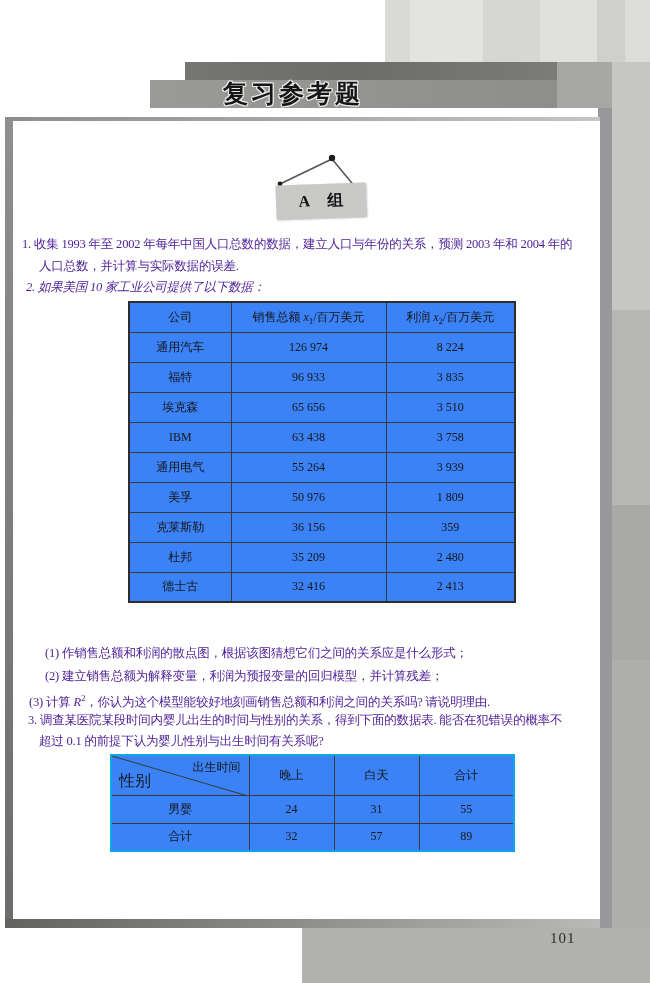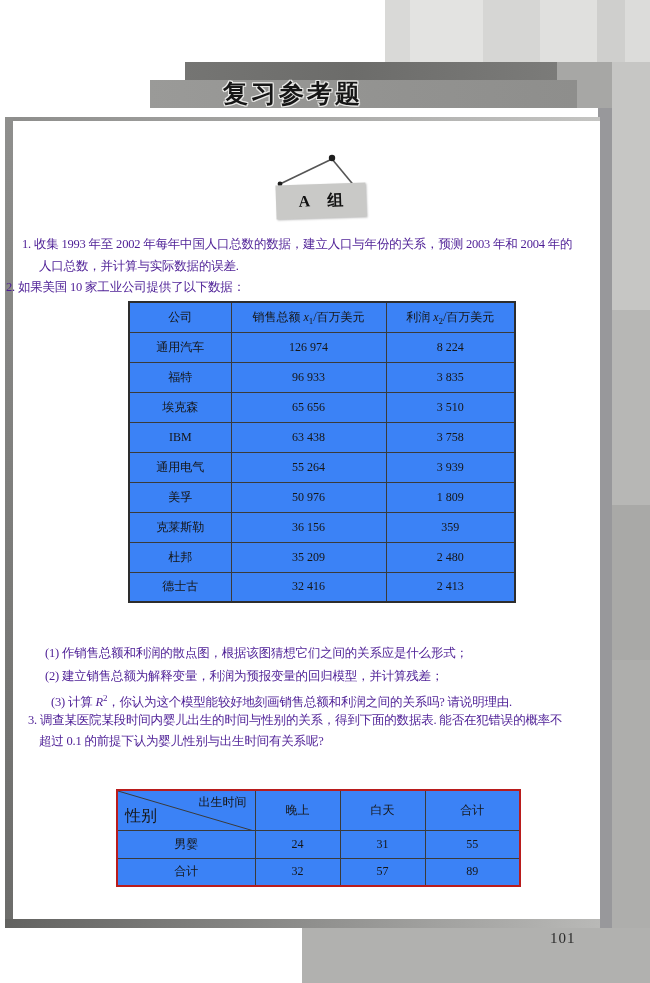--- a/index.html
+++ b/index.html
@@ -14,21 +14,21 @@
   .stripe{position:absolute;top:0;height:62px;}
   .st1{left:385px;width:25px;background:#d9d9d7;}
   .st2{left:410px;width:73px;background:#e3e3e1;}
   .st3{left:483px;width:57px;background:#d6d6d4;}
   .st4{left:540px;width:57px;background:#e0e0de;}
   .st5{left:597px;width:28px;background:#cfcfcd;}
   .st6{left:625px;width:25px;background:#dcdcda;}
   .banner-a{left:185px;top:62px;width:372px;height:20px;
     background:linear-gradient(to right,#757573 0%,#6c6c6a 45%,#7b7b79 100%);}
   .banner-b{left:150px;top:80px;width:407px;height:28px;
-    background:linear-gradient(to right,#9a9a98 0%,#929290 60%,#8e8e8c 100%);padding-left:20px;}
+    background:linear-gradient(to right,#9a9a98 0%,#929290 60%,#8e8e8c 100%);}
   .banner-c{left:557px;top:62px;width:55px;height:46px;background:#a7a7a5;}
   .banner-title{position:absolute;left:73px;top:0;height:28px;line-height:27px;
     font-size:25px;font-weight:bold;letter-spacing:3px;color:#161616;white-space:nowrap;
     text-shadow:1px 0 #e8e8e6,-1px 0 #e8e8e6,0 1px #e8e8e6,0 -1px #e8e8e6,
       1px 1px #e8e8e6,-1px -1px #e8e8e6,1px -1px #e8e8e6,-1px 1px #e8e8e6;}
   .strip-dark{left:598px;top:107px;width:14px;height:876px;background:#98989b;}
   .rcol1{left:612px;top:62px;width:38px;height:248px;background:#c6c6c4;}
   .rcol2{left:612px;top:310px;width:38px;height:195px;background:#b7b7b5;}
   .rcol3{left:612px;top:505px;width:38px;height:155px;background:#a9a9a7;}
   .rcol4{left:612px;top:660px;width:38px;height:323px;background:#aeaeac;}
@@ -53,21 +53,21 @@
   .tline{position:absolute;white-space:nowrap;font-size:12.5px;letter-spacing:-0.2px;
     line-height:16px;color:#4c1d95;}
   .tline i{font-style:italic;font-family:"Liberation Serif","DejaVu Serif",serif;}
   
   table{border-collapse:collapse;table-layout:fixed;}
   .tbl{position:absolute;background:#3b82f6;}
   .tbl td,.tbl th{border:1px solid #3a3a3a;font-size:12px;font-weight:normal;
     text-align:center;vertical-align:middle;padding:0;color:#161616;}
   #company-table{left:128px;top:301px;width:386px;border:2px solid #2d2d2d;}
   #company-table tr{height:30px;}
-  #birth-table{left:116px;top:754px;width:403px;border:2px solid #b91c1c;margin-top:35px;}
+  #birth-table{left:110px;top:754px;width:403px;border:2px solid #0ea5e9;}
   #birth-table tr.hd{height:40px;}
   #birth-table tr.dr{height:28px;}
   .corner-cell{position:relative;}
   .corner-cell svg{position:absolute;left:0;top:0;}
   .corner-top{position:absolute;right:8px;top:3px;font-size:12px;}
   .corner-left{position:absolute;left:7px;bottom:3px;font-size:16px;}
   sub,sup{font-size:9px;}
 </style>
 </head>
 <body>
@@ -104,21 +104,21 @@
   <circle cx="12" cy="34" r="2.4" fill="#1e1e1e"></circle>
   <circle cx="88" cy="38" r="2.4" fill="#1e1e1e"></circle>
 </svg>
 <div class="abs sign-plate">
   <span class="sign-label">A 组</span>
 </div>
 
 <div class="tline" style="left:22px;top:236px;">1. 收集 1993 年至 2002 年每年中国人口总数的数据，建立人口与年份的关系，预测 2003 年和 2004 年的</div>
 <div class="tline" style="left:39px;top:258px;">人口总数，并计算与实际数据的误差.</div>
 
-<div class="tline" style="left:6px;top:279px;">2. 如果美国 10 家工业公司提供了以下数据：</div>
+<div class="tline" style="left:26px;top:279px;font-style:italic;">2. 如果美国 10 家工业公司提供了以下数据：</div>
 
 <table id="company-table" class="tbl">
   <colgroup>
       <col style="width:102px">
       <col style="width:155px">
       <col style="width:129px">
     </colgroup>
   <tbody>
       <tr>
     <th>公司</th>
@@ -168,21 +168,21 @@
   <tr>
         <td>德士古</td>
         <td>32 416</td>
         <td>2 413</td>
       </tr>
 </tbody>
   </table>
 
 <div class="tline" style="left:45px;top:645px;">(1) 作销售总额和利润的散点图，根据该图猜想它们之间的关系应是什么形式；</div>
 <div class="tline" style="left:45px;top:668px;">(2) 建立销售总额为解释变量，利润为预报变量的回归模型，并计算残差；</div>
-<div class="tline" style="left:51px;top:690px;"><span>(3) 计算 </span><i>R</i><sup>2</sup><span>，你认为这个模型能较好地刻画销售总额和利润之间的关系吗? 请说明理由.</span></div>
+<div class="tline" style="left:29px;top:690px;"><span>(3) 计算 </span><i>R</i><sup>2</sup><span>，你认为这个模型能较好地刻画销售总额和利润之间的关系吗? 请说明理由.</span></div>
 
 <div class="tline" style="left:28px;top:712px;">3. 调查某医院某段时间内婴儿出生的时间与性别的关系，得到下面的数据表. 能否在犯错误的概率不</div>
 <div class="tline" style="left:39px;top:733px;">超过 0.1 的前提下认为婴儿性别与出生时间有关系呢?</div>
 
 <table id="birth-table" class="tbl">
   <colgroup>
       <col style="width:138px">
       <col style="width:85px">
       <col style="width:85px">
       <col style="width:95px">

